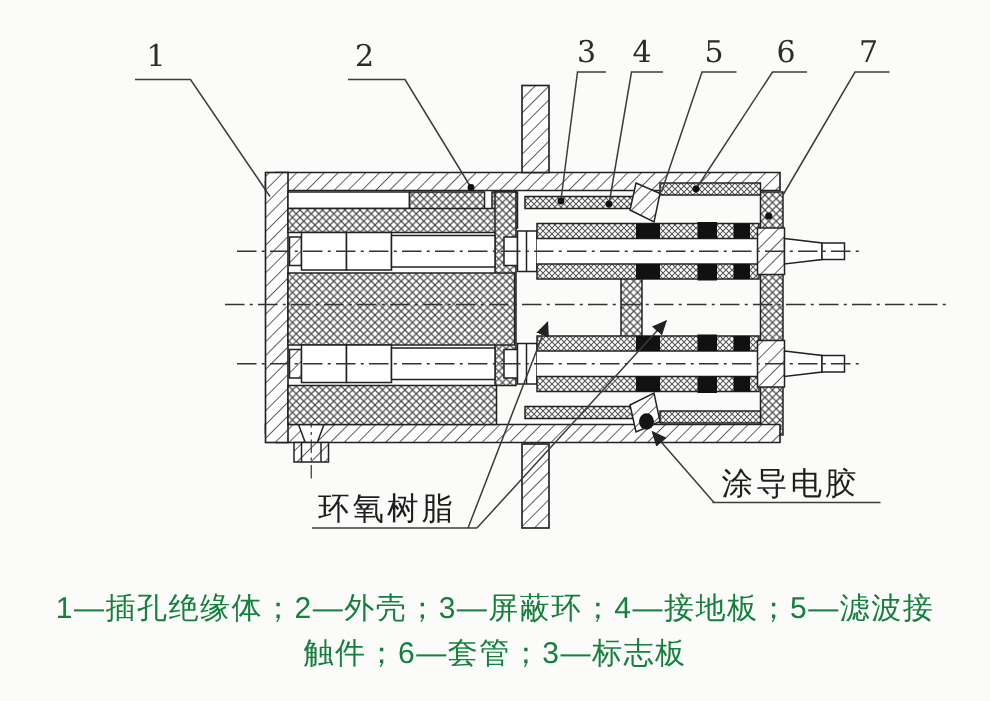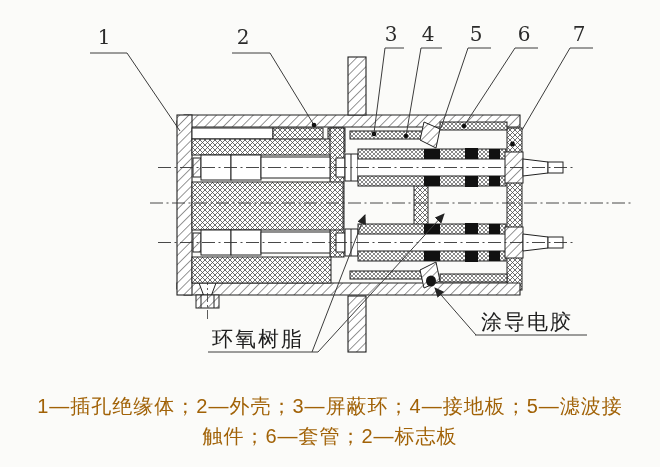--- a/index.html
+++ b/index.html
@@ -9,21 +9,21 @@
     font-family:"Liberation Sans", sans-serif;
     overflow:hidden;
   }
   .page{position:relative;width:660px;height:467px;background:#fbfbf9;}
   .fig{position:absolute;left:0;top:0;}
   svg{display:block;}
   .caption{
     position:absolute;left:0;top:391px;width:660px;
     text-align:center;
     font-size:20px;line-height:30px;
-    color:#a16207;letter-spacing:1px;
+    color:#15803d;letter-spacing:1px;
     font-family:"Liberation Sans", sans-serif;
   }
   .callout-num{
     font-family:"DejaVu Serif", serif;
     font-size:20px;fill:#2b2b2b;
   }
   .cn-label{
     font-family:"Liberation Sans", sans-serif;
     font-size:21px;fill:#1e1e1e;letter-spacing:2px;
   }
@@ -195,16 +195,16 @@
 
     <g>
       <text class="cn-label" x="481" y="329">涂导电胶</text>
       <line x1="475" y1="335" x2="587" y2="335" stroke="#3c3c3c" stroke-width="1"></line>
       <line x1="476" y1="335" x2="435" y2="288" stroke="#3c3c3c" stroke-width="1" marker-end="url(#arrow)"></line>
     </g>
   </svg>
 
   <div class="caption">
     <div>1—插孔绝缘体；2—外壳；3—屏蔽环；4—接地板；5—滤波接</div>
-    <div>触件；6—套管；2—标志板</div>
+    <div>触件；6—套管；3—标志板</div>
   </div>
 
 </div>
 
 </body></html>

